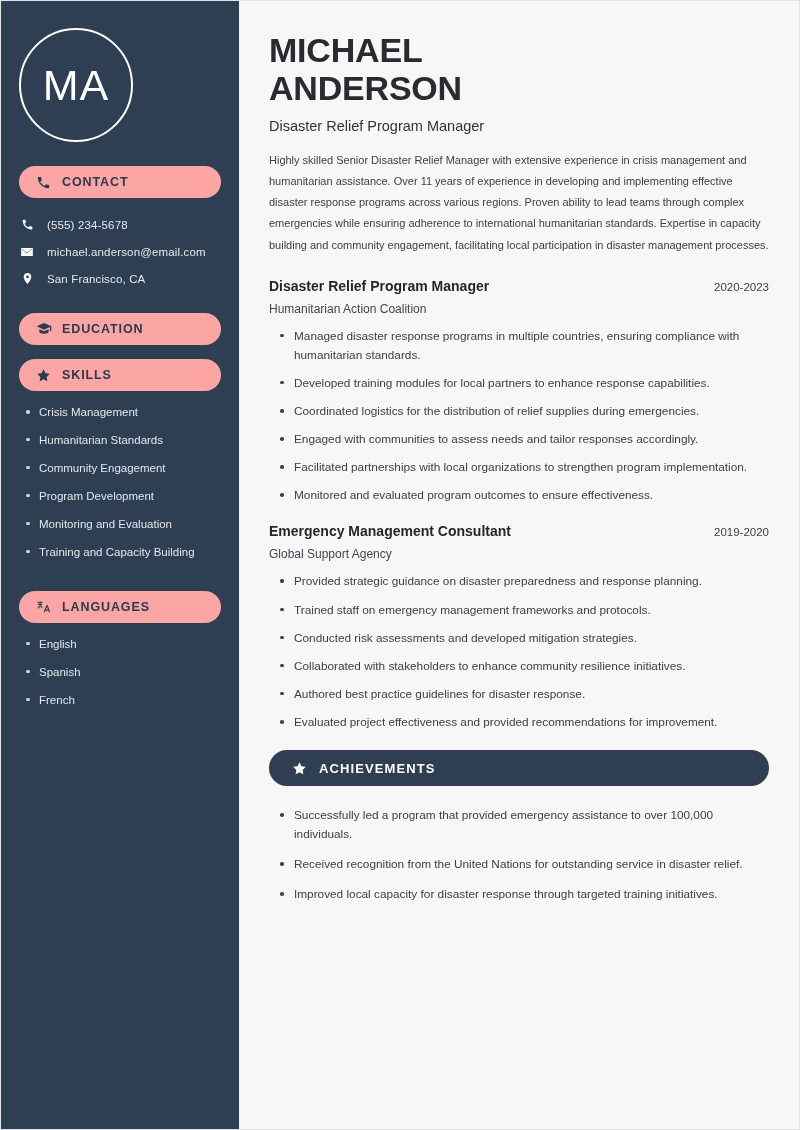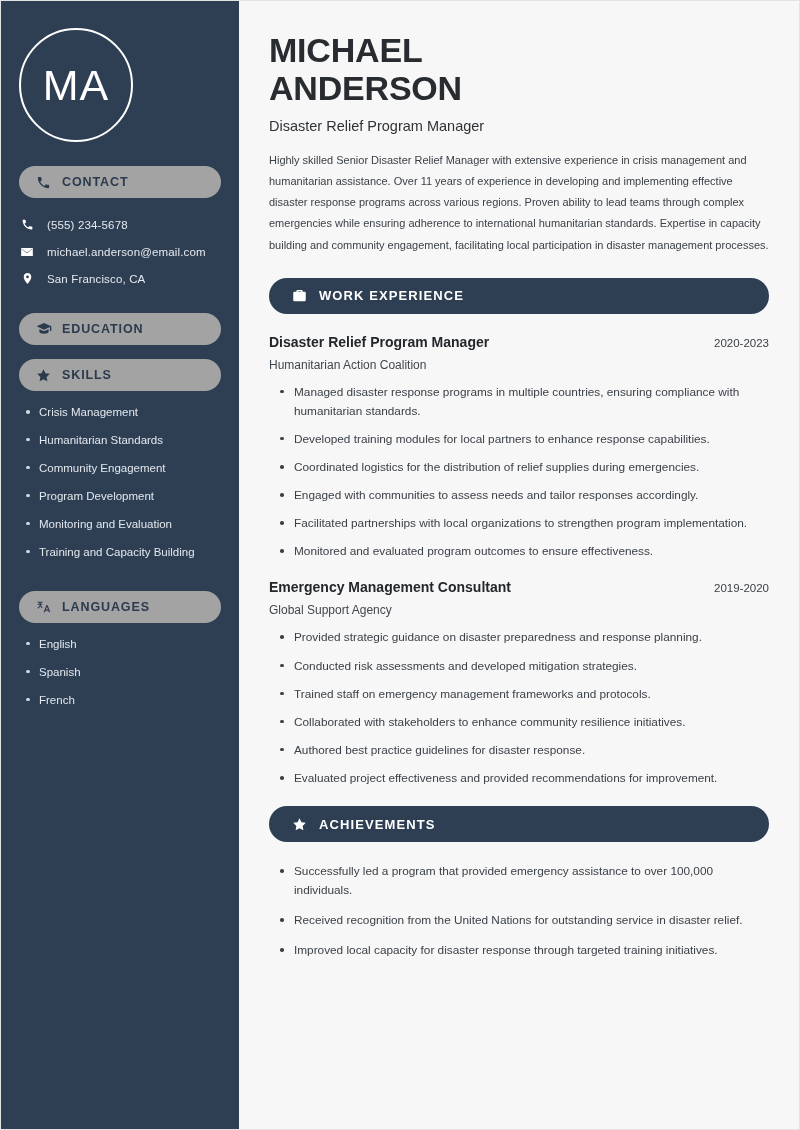--- a/index.html
+++ b/index.html
@@ -47,21 +47,21 @@
   .monogram span {
     color: #ffffff;
     font-size: 43px;
     font-weight: 400;
     letter-spacing: 1px;
     line-height: 1;
   }
 
   
   .pill {
-    background: #a3a3a3;
+    background: #fca5a5;
     border-radius: 40px;
     height: 32px;
     display: flex;
     align-items: center;
     padding: 0 16px;
     margin-bottom: 14px;
   }
   .pill .pill-icon {
     display: flex;
     align-items: center;
@@ -341,28 +341,20 @@
   <main class="main">
 
     <div class="name-block">
       <div class="name">MICHAEL</div>
       <div class="name">ANDERSON</div>
       <div class="job-title">Disaster Relief Program Manager</div>
     </div>
 
     <p class="summary">Highly skilled Senior Disaster Relief Manager with extensive experience in crisis management and humanitarian assistance. Over 11 years of experience in developing and implementing effective disaster response programs across various regions. Proven ability to lead teams through complex emergencies while ensuring adherence to international humanitarian standards. Expertise in capacity building and community engagement, facilitating local participation in disaster management processes.</p>
 
-    <div class="dark-pill">
-      <span class="dp-icon">
-        <svg width="15" height="15" viewBox="0 0 24 24" fill="#ffffff">
-            <path d="M9 3h6c1.1 0 2 .9 2 2v1h3c1.1 0 2 .9 2 2v11c0 1.1-.9 2-2 2H4c-1.1 0-2-.9-2-2V8c0-1.1.9-2 2-2h3V5c0-1.1.9-2 2-2zm0 3h6V5H9v1z"></path>
-          </svg>
-      </span>
-      <span class="dp-label">WORK EXPERIENCE</span>
-    </div>
 
     <div class="job">
       <div class="job-head">
         <span class="job-role">Disaster Relief Program Manager</span>
         <span class="job-dates">2020-2023</span>
       </div>
       <div class="job-company">Humanitarian Action Coalition</div>
       <ul class="bullets">
         <li>Managed disaster response programs in multiple countries, ensuring compliance with humanitarian standards.</li>
         <li>Developed training modules for local partners to enhance response capabilities.</li>
@@ -374,22 +366,22 @@
     </div>
 
     <div class="job">
       <div class="job-head">
         <span class="job-role">Emergency Management Consultant</span>
         <span class="job-dates">2019-2020</span>
       </div>
       <div class="job-company">Global Support Agency</div>
       <ul class="bullets">
         <li>Provided strategic guidance on disaster preparedness and response planning.</li>
+        <li>Trained staff on emergency management frameworks and protocols.</li>
         <li>Conducted risk assessments and developed mitigation strategies.</li>
-        <li>Trained staff on emergency management frameworks and protocols.</li>
         <li>Collaborated with stakeholders to enhance community resilience initiatives.</li>
         <li>Authored best practice guidelines for disaster response.</li>
         <li>Evaluated project effectiveness and provided recommendations for improvement.</li>
       </ul>
     </div>
 
     <div class="dark-pill">
       <span class="dp-icon">
         <svg width="15" height="15" viewBox="0 0 24 24" fill="#ffffff">
             <path d="M12 2l3.1 6.3 6.9 1-5 4.9 1.2 6.9L12 17.8 5.8 21.1 7 14.2 2 9.3l6.9-1L12 2z"></path>

